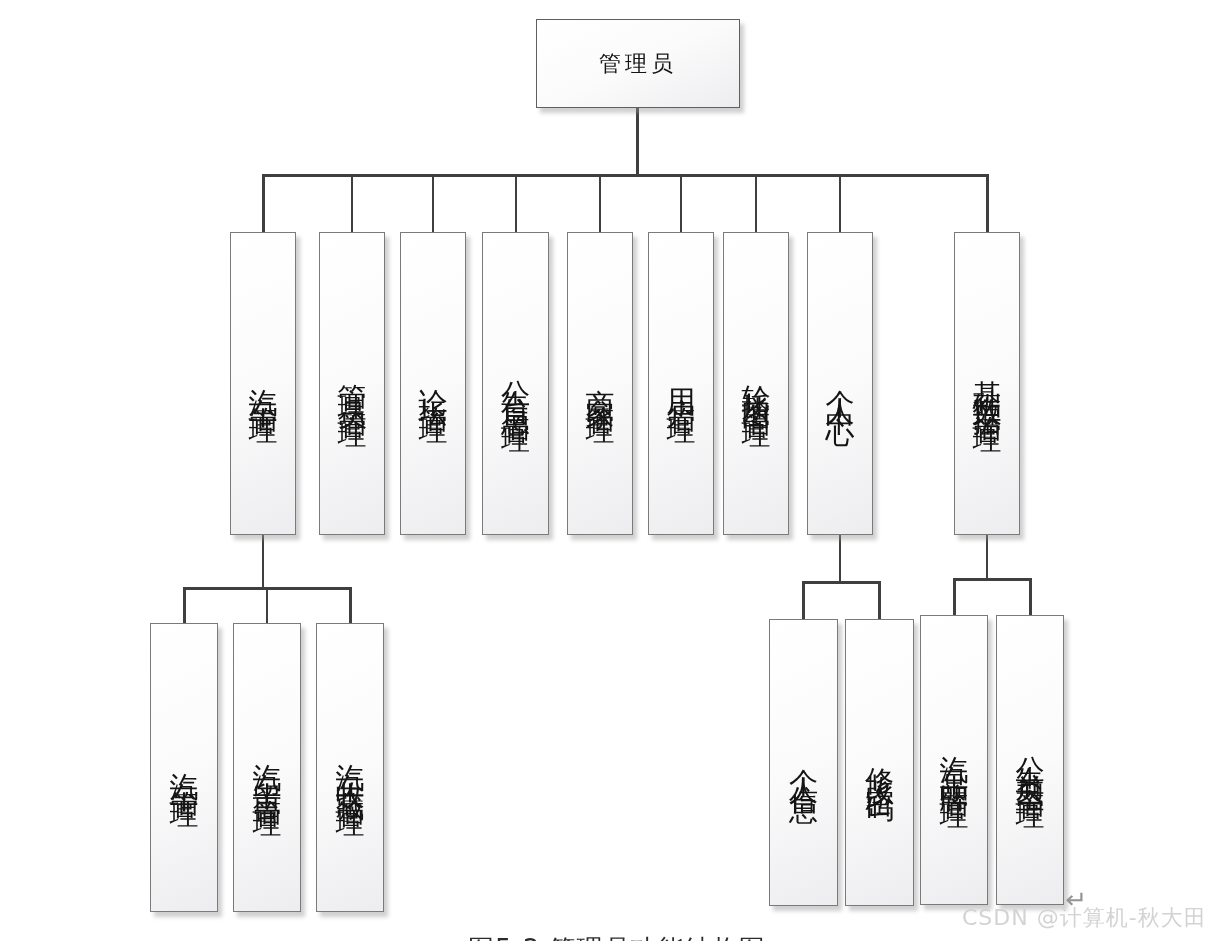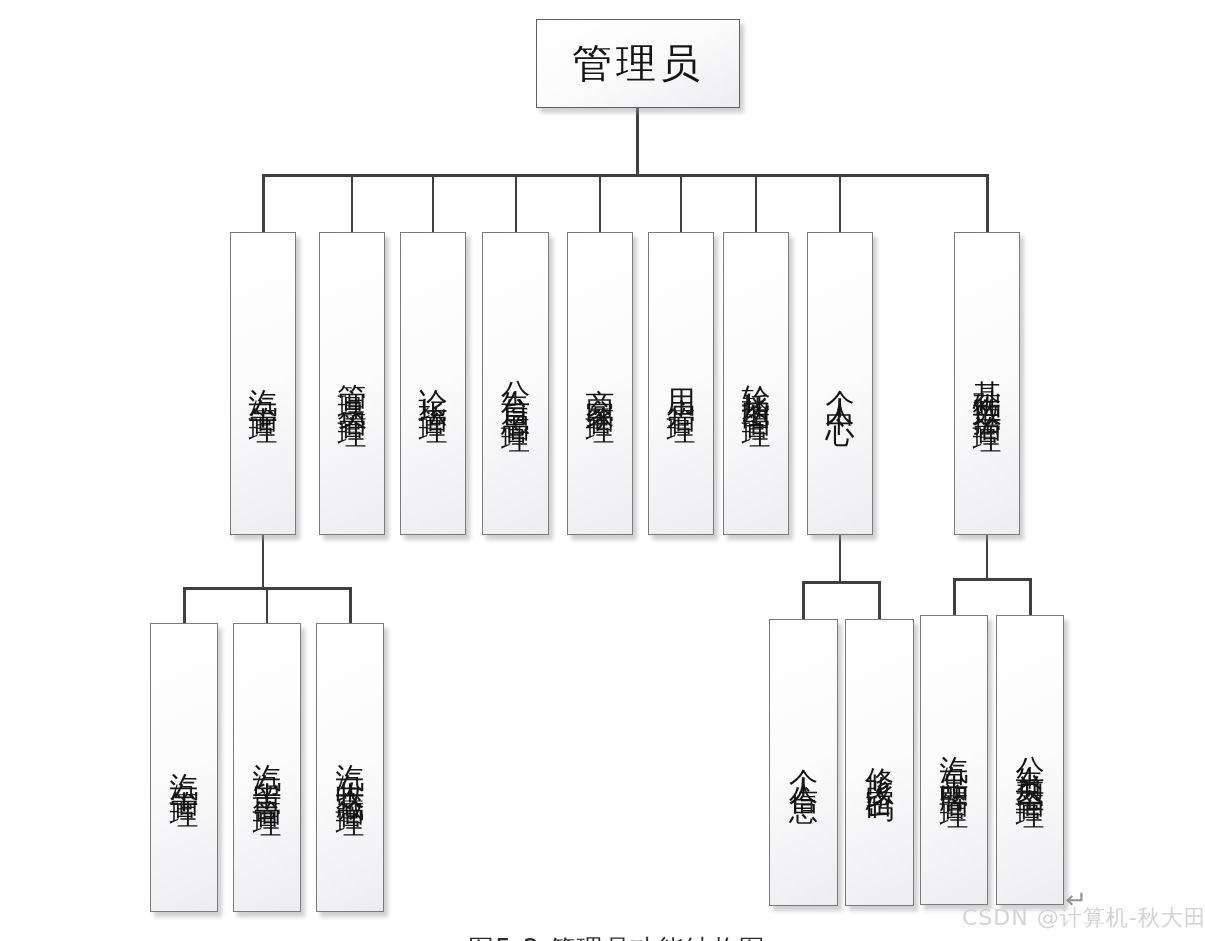--- a/index.html
+++ b/index.html
@@ -8,21 +8,21 @@
     overflow:hidden;font-family:"DejaVu Sans","Liberation Sans",sans-serif;
   }
   .node{
     position:absolute;box-sizing:border-box;
     border:1px solid #7a7a7a;
     background:linear-gradient(155deg,#ffffff 0%,#fbfbfc 50%,#ededef 100%);
     box-shadow:4px 5px 4px rgba(150,150,150,.45);
     display:flex;align-items:center;justify-content:center;
     color:#141414;
   }
-  .node.root{font-size:40px;letter-spacing:4px;border-color:#5f5f5f;}
+  .node.root{font-size:22px;letter-spacing:4px;border-color:#5f5f5f;}
   .vtext{
     writing-mode:vertical-rl;text-orientation:upright;
     font-size:29px;letter-spacing:9px;line-height:1;display:block;
   }
   .line{position:absolute;background:#3f3f3f;}
   
   #n0 {left:536px;top:19px; width:204px;height:89px;}
   #n1 {left:230px;top:232px;width:66px;height:303px;}
   #n2 {left:319px;top:232px;width:66px;height:303px;}
   #n3 {left:400px;top:232px;width:66px;height:303px;}

